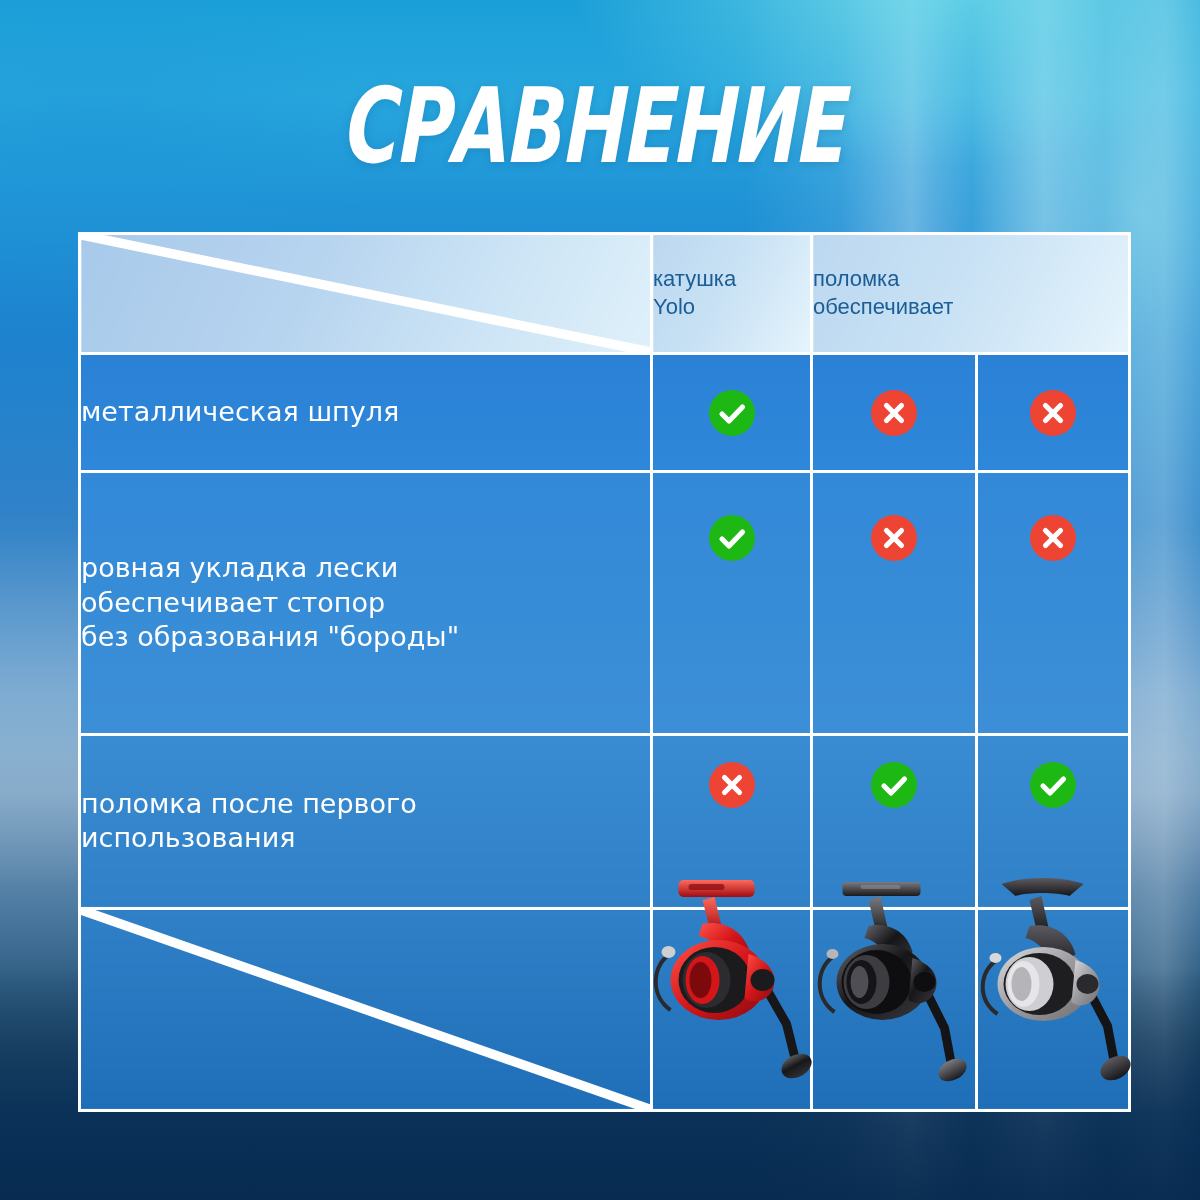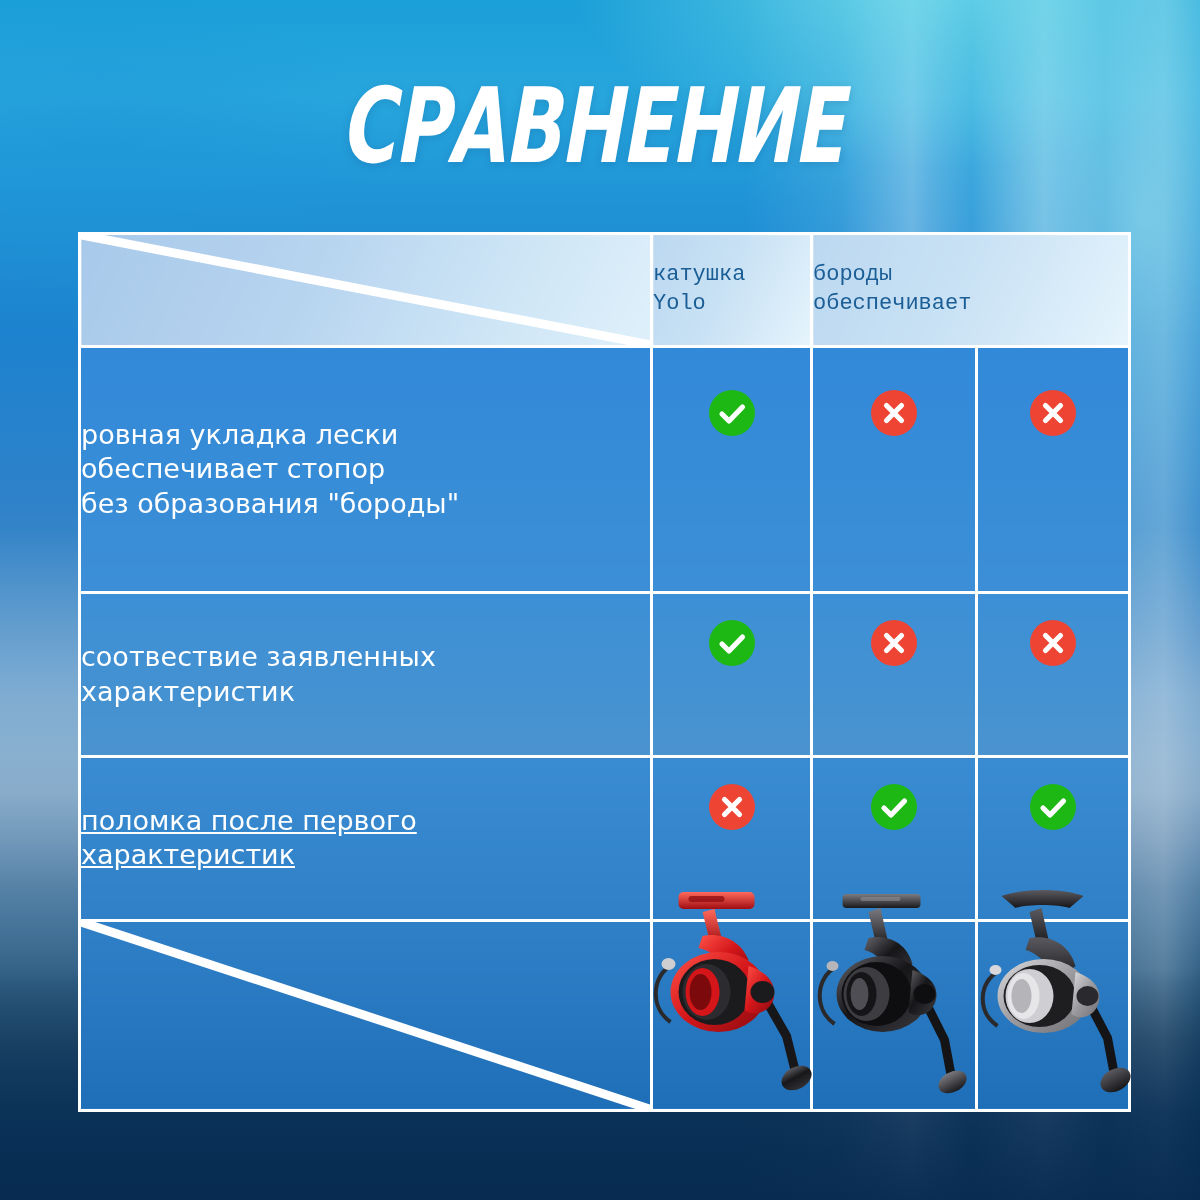--- a/index.html
+++ b/index.html
@@ -134,21 +134,21 @@
   .head-corner .diag svg { display: block; width: 100%; height: 100%; }
 
   .head-cell {
     background: linear-gradient(115deg, #bcd8f0 0%, #c8e1f4 45%, #d9ecf9 78%, #e6f4fc 100%);
     color: #1b5e96;
     font-size: 22px;
     line-height: 1.3;
     font-weight: normal;
     text-align: left;
     padding: 0 16px;
-    font-family: Liberation Mono, monospace;
+    font-family: Liberation Sans, sans-serif;
   }
 
   
   .feat {
     background: #2f86d8;
     color: #ffffff;
     font-size: 27px;
     line-height: 1.28;
     text-align: left;
     padding: 4px 0 4px 30px;
@@ -156,21 +156,21 @@
   }
   .mark {
     background: #2f86d8;
     text-align: center;
   }
   
   .row-r1 .feat, .row-r1 .mark { background: linear-gradient(180deg,#2a81d6 0%, #2f87d9 100%); }
   .row-r2 .feat, .row-r2 .mark { background: linear-gradient(180deg,#2f87d9 0%, #3289d8 100%); }
   .row-r3 .feat, .row-r3 .mark { background: linear-gradient(180deg,#3289d8 0%, #3c8fd6 100%); }
   .row-r4 .feat, .row-r4 .mark { background: linear-gradient(180deg,#3c8fd6 0%, #4a93cf 100%); }
-  .row-r5 .feat, .row-r5 .mark { background: linear-gradient(180deg,#3a8cd2 0%, #2f80c7 100%); text-decoration: underline; }
+  .row-r5 .feat, .row-r5 .mark { background: linear-gradient(180deg,#3a8cd2 0%, #2f80c7 100%); }
   .row-r6 td { background: linear-gradient(180deg,#2f80c7 0%, #1f6fb8 100%); }
 
   .icon {
     display: inline-block;
     width: 46px;
     height: 46px;
     border-radius: 50%;
     position: relative;
     vertical-align: middle;
   }
@@ -232,25 +232,51 @@
             <svg viewBox="0 0 572 86" preserveAspectRatio="none">
               <line x1="0" y1="0" x2="572" y2="86" stroke="#ffffff" stroke-width="7"></line>
             </svg>
           </span>
         </td>
         <td class="head-cell">
           <div>катушка</div>
           <div>Yolo</div>
         </td>
         <td class="head-cell" colspan="2">
-          <div>бороды</div>
+          <div>поломка</div>
           <div>обеспечивает</div>
         </td>
       </tr>
 
+      <tr class="row-r1" style="height:85px">
+        <td class="feat">
+          <div>металлическая шпуля</div>
+        </td>
+        <td class="mark">
+          <span class="icon yes">
+            <svg viewBox="0 0 46 46">
+                <path d="M13 24 L20 31 L33.5 17" stroke="#fff" stroke-width="5.2" fill="none" stroke-linecap="round" stroke-linejoin="round"></path>
+              </svg>
+          </span>
+        </td>
+        <td class="mark">
+          <span class="icon no">
+            <svg viewBox="0 0 46 46">
+                <path d="M15.5 15.5 L30.5 30.5 M30.5 15.5 L15.5 30.5" stroke="#fff" stroke-width="5.2" stroke-linecap="round"></path>
+              </svg>
+          </span>
+        </td>
+        <td class="mark">
+          <span class="icon no">
+            <svg viewBox="0 0 46 46">
+                <path d="M15.5 15.5 L30.5 30.5 M30.5 15.5 L15.5 30.5" stroke="#fff" stroke-width="5.2" stroke-linecap="round"></path>
+              </svg>
+          </span>
+        </td>
+      </tr>
 
 
       <tr class="row-r3" style="height:188px">
         <td class="feat">
           <div>ровная укладка лески</div>
           <div>обеспечивает стопор</div>
           <div>без образования "бороды"</div>
         </td>
         <td class="mark" style="vertical-align:top;padding-top:42px">
           <span class="icon yes">
@@ -268,52 +294,25 @@
         </td>
         <td class="mark" style="vertical-align:top;padding-top:42px">
           <span class="icon no">
             <svg viewBox="0 0 46 46">
                 <path d="M15.5 15.5 L30.5 30.5 M30.5 15.5 L15.5 30.5" stroke="#fff" stroke-width="5.2" stroke-linecap="round"></path>
               </svg>
           </span>
         </td>
       </tr>
 
-      <tr class="row-r4" style="height:125px">
-        <td class="feat">
-          <div>соотвествие заявленных</div>
-          <div>характеристик</div>
-        </td>
-        <td class="mark" style="vertical-align:top;padding-top:26px">
-          <span class="icon yes">
-            <svg viewBox="0 0 46 46">
-                <path d="M13 24 L20 31 L33.5 17" stroke="#fff" stroke-width="5.2" fill="none" stroke-linecap="round" stroke-linejoin="round"></path>
-              </svg>
-          </span>
-        </td>
-        <td class="mark" style="vertical-align:top;padding-top:26px">
-          <span class="icon no">
-            <svg viewBox="0 0 46 46">
-                <path d="M15.5 15.5 L30.5 30.5 M30.5 15.5 L15.5 30.5" stroke="#fff" stroke-width="5.2" stroke-linecap="round"></path>
-              </svg>
-          </span>
-        </td>
-        <td class="mark" style="vertical-align:top;padding-top:26px">
-          <span class="icon no">
-            <svg viewBox="0 0 46 46">
-                <path d="M15.5 15.5 L30.5 30.5 M30.5 15.5 L15.5 30.5" stroke="#fff" stroke-width="5.2" stroke-linecap="round"></path>
-              </svg>
-          </span>
-        </td>
-      </tr>
 
       <tr class="row-r5" style="height:125px">
         <td class="feat">
           <div>поломка после первого</div>
-          <div>характеристик</div>
+          <div>использования</div>
         </td>
         <td class="mark" style="vertical-align:top;padding-top:26px">
           <span class="icon no">
             <svg viewBox="0 0 46 46">
                 <path d="M15.5 15.5 L30.5 30.5 M30.5 15.5 L15.5 30.5" stroke="#fff" stroke-width="5.2" stroke-linecap="round"></path>
               </svg>
           </span>
         </td>
         <td class="mark" style="vertical-align:top;padding-top:26px">
           <span class="icon yes">

